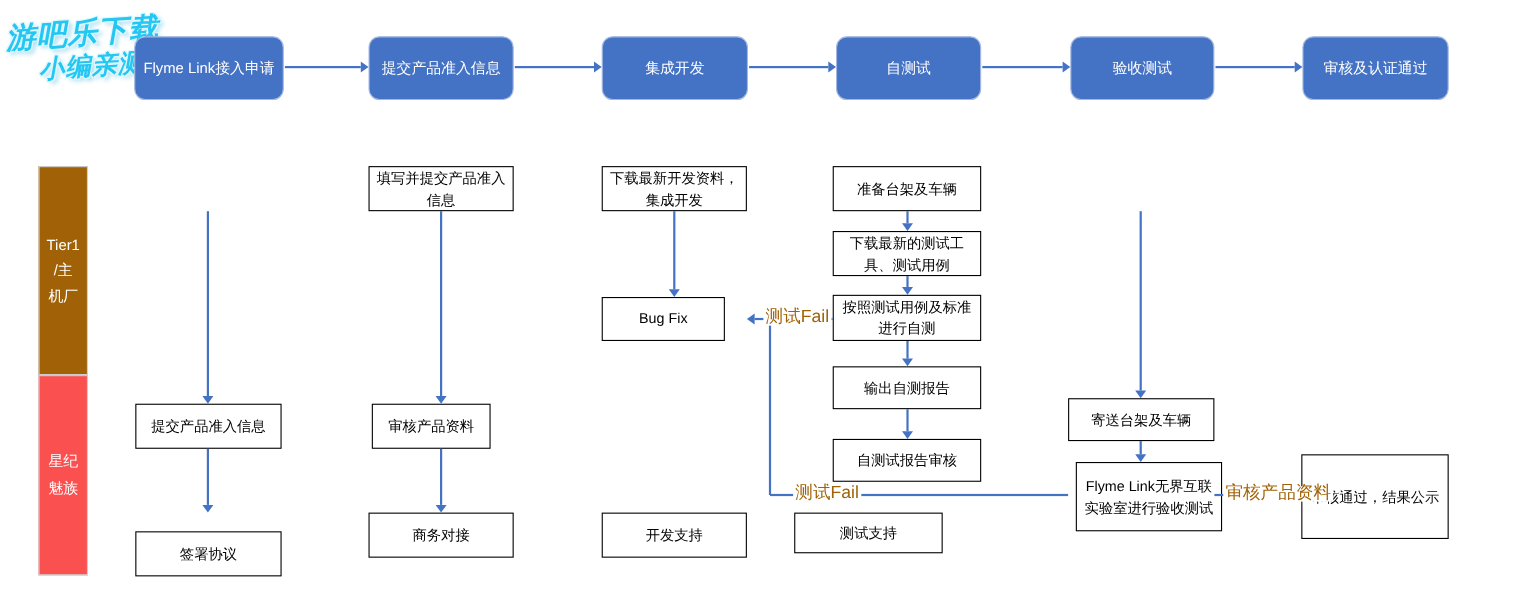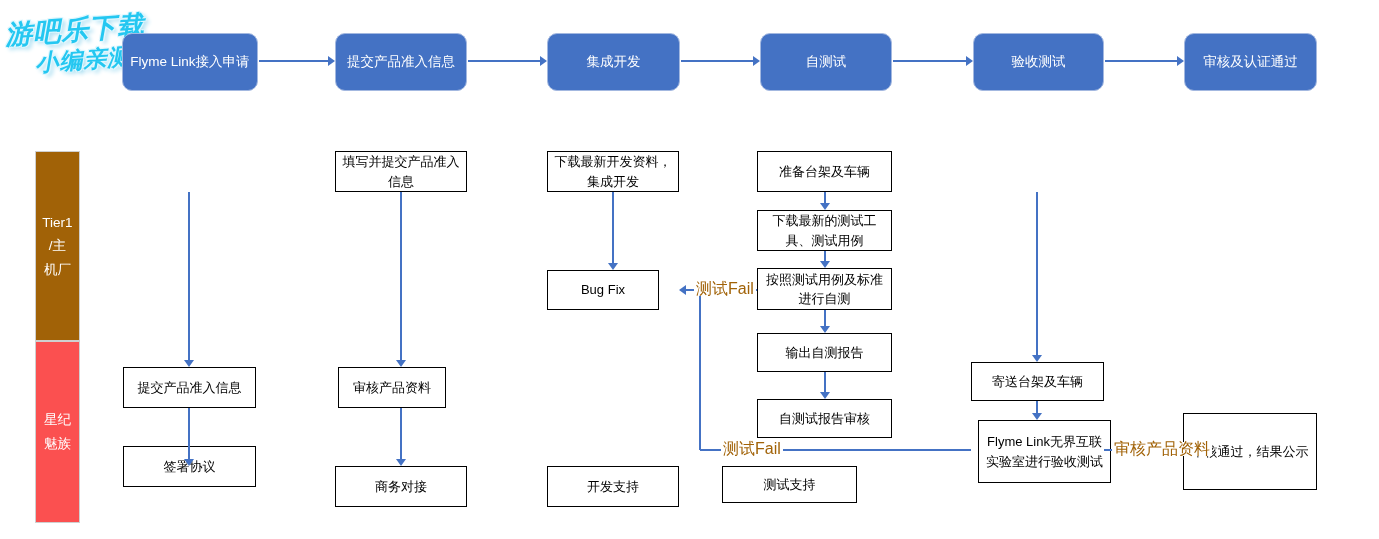--- a/index.html
+++ b/index.html
@@ -80,21 +80,21 @@
   <div class="ha ha-right" style="left:893px;top:60px;width:73px;"></div>
   <div class="ha ha-right" style="left:1105px;top:60px;width:72px;"></div>
 
   <div class="lane lane-green" style="top:151px;height:190px;">Tier1
 /主
 机厂</div>
   <div class="lane lane-red" style="top:341px;height:182px;">星纪
 魅族</div>
 
   <div class="wbox" style="left:123px;top:367px;width:133px;height:41px;">提交产品准入信息</div>
-  <div class="wbox" style="left:123px;top:446px;width:133px;height:41px;">签署协议</div>
+  <div class="wbox" style="left:123px;top:483px;width:133px;height:41px;">签署协议</div>
   <div class="va va-down" style="left:188px;top:192px;height:168px;"></div>
   <div class="va va-down" style="left:188px;top:408px;height:51px;"></div>
 
   <div class="wbox" style="left:335px;top:151px;width:132px;height:41px;">填写并提交产品准入信息</div>
   <div class="wbox" style="left:338px;top:367px;width:108px;height:41px;">审核产品资料</div>
   <div class="wbox" style="left:335px;top:466px;width:132px;height:41px;">商务对接</div>
   <div class="va va-down" style="left:400px;top:192px;height:168px;"></div>
   <div class="va va-down" style="left:400px;top:408px;height:51px;"></div>
 
   <div class="wbox" style="left:547px;top:151px;width:132px;height:41px;">下载最新开发资料，集成开发</div>

